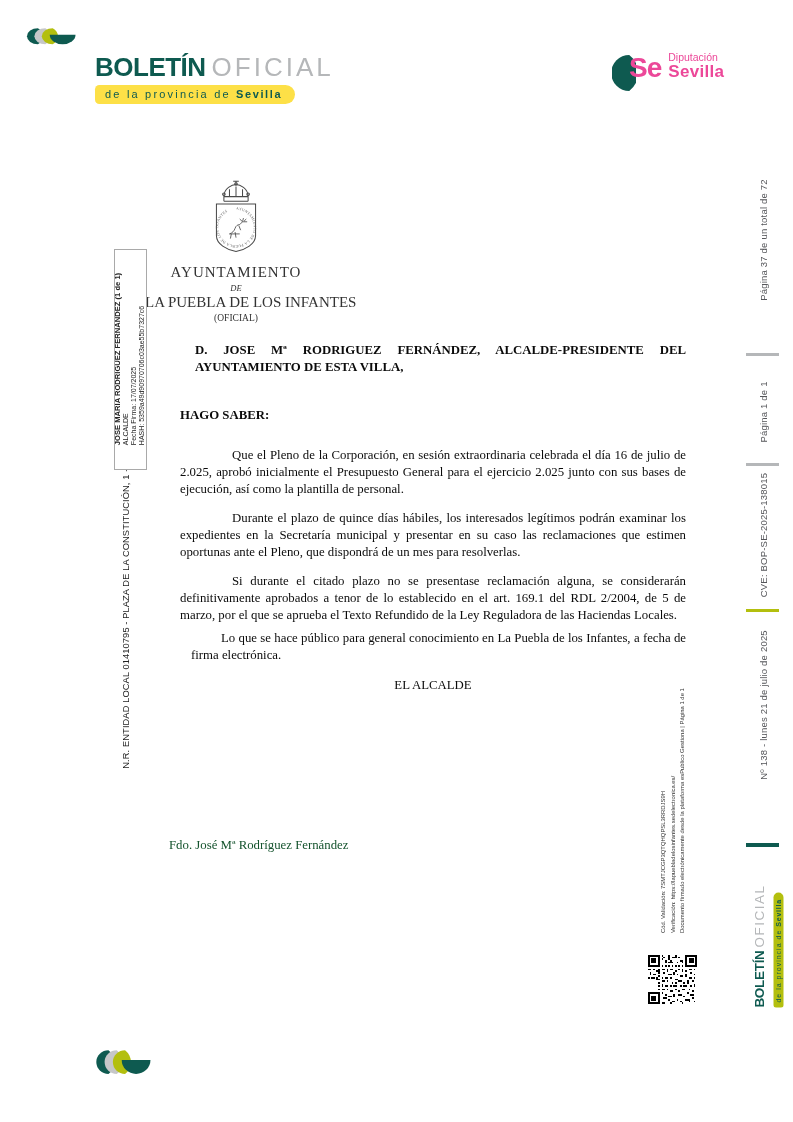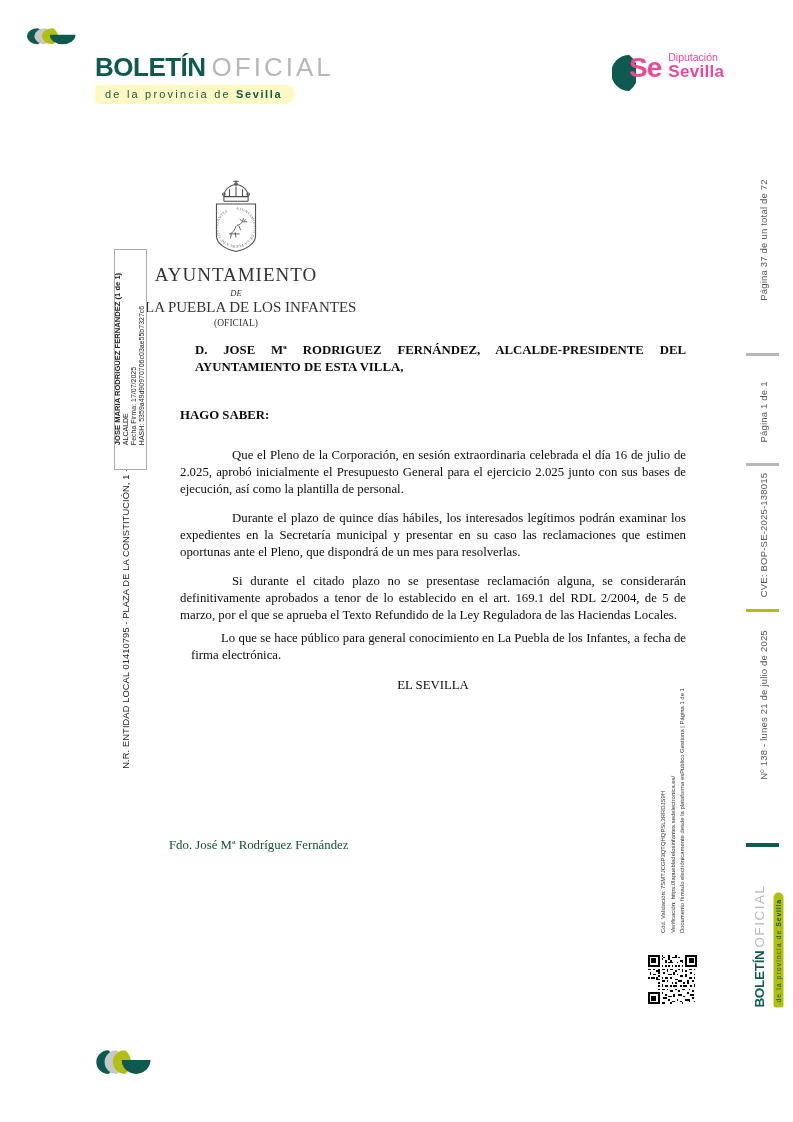--- a/index.html
+++ b/index.html
@@ -8,34 +8,34 @@
     font-family:"Liberation Sans",sans-serif;color:#111;
   }
   
   .crescents{position:absolute;}
   .crescents.top{left:24px;top:26px;width:52px;height:19px;}
   .crescents.bottom{left:93px;top:1047px;width:58px;height:28px;}
   .masthead{position:absolute;left:95px;top:52px;}
   .masthead .line1{font-size:26px;font-weight:bold;color:#0e5a50;letter-spacing:-0.5px;white-space:nowrap;}
   .masthead .line1 .light{color:#b5b7b9;font-weight:500;letter-spacing:3px;margin-left:6px;}
   .pill{
-    display:inline-block;background:#fef9c3;color:#0e5a50;border-radius:5px 11px 11px 5px;
+    display:inline-block;background:#fde047;color:#0e5a50;border-radius:5px 11px 11px 5px;
     padding:3px 13px 4px 10px;font-size:11px;letter-spacing:2.2px;margin-top:2px;white-space:nowrap;
   }
   .pill b{letter-spacing:1.6px;}
   .diputacion{position:absolute;left:612px;top:52px;display:flex;align-items:flex-start;color:#ec4899;}
   .diputacion .se{font-size:28px;font-weight:bold;margin-left:-7px;letter-spacing:-1px;}
   .diputacion .names{margin-left:7px;line-height:1.05;}
   .diputacion .n1{font-size:10.5px;}
   .diputacion .n2{font-size:17px;font-weight:bold;letter-spacing:0.3px;}
   
   .crest-block{position:absolute;left:145px;top:178px;width:182px;text-align:center;
     font-family:"Liberation Serif",serif;color:#333;}
   .crest-block svg{display:block;margin:0 auto;}
-  .org1{font-size:19px;letter-spacing:1px;margin-top:4px;}
+  .org1{font-size:15px;letter-spacing:1px;margin-top:4px;}
   .org2{font-size:8.5px;margin-top:2px;font-style:italic;}
   .org3{font-size:15px;margin-top:1px;white-space:nowrap;}
   .org4{font-size:9.5px;margin-top:2px;}
   
   .doc-body{position:absolute;left:180px;top:342px;width:506px;
     font-family:"Liberation Serif",serif;font-size:12.8px;line-height:17px;text-align:justify;color:#0b0b0b;}
   .salutation{font-weight:bold;margin:0 0 31px 15px;}
   .hago{font-weight:bold;text-align:left;margin:0 0 23px 0;}
   .para{margin:0 0 12px 0;text-indent:52px;}
   .para.last-gap{margin-bottom:6px;}
@@ -122,21 +122,21 @@
   <div class="org4">(OFICIAL)</div>
 </div>
 
 <div class="doc-body">
   <p class="salutation">D. JOSE Mª RODRIGUEZ FERNÁNDEZ, ALCALDE-PRESIDENTE DEL AYUNTAMIENTO DE ESTA VILLA,</p>
   <p class="hago">HAGO SABER:</p>
   <p class="para">Que el Pleno de la Corporación, en sesión extraordinaria celebrada el día 16 de julio de 2.025, aprobó inicialmente el Presupuesto General para el ejercicio 2.025 junto con sus bases de ejecución, así como la plantilla de personal.</p>
   <p class="para">Durante el plazo de quince días hábiles, los interesados legítimos podrán examinar los expedientes en la Secretaría municipal y presentar en su caso las reclamaciones que estimen oportunas ante el Pleno, que dispondrá de un mes para resolverlas.</p>
   <p class="para last-gap">Si durante el citado plazo no se presentase reclamación alguna, se considerarán definitivamente aprobados a tenor de lo establecido en el art. 169.1 del RDL 2/2004, de 5 de marzo, por el que se aprueba el Texto Refundido de la Ley Reguladora de las Haciendas Locales.</p>
   <p class="para small-indent">Lo que se hace público para general conocimiento en La Puebla de los Infantes, a fecha de firma electrónica.</p>
-  <p class="closing">EL SEVILLA</p>
+  <p class="closing">EL ALCALDE</p>
 </div>
 <div class="fdo">Fdo. José Mª Rodríguez Fernández</div>
 
 <div class="rot entity-line" style="left:126px;top:510px;">N.R. ENTIDAD LOCAL 01410795 - PLAZA DE LA CONSTITUCIÓN, 1 - TELF.: 95 490 80 89-15 - FAX 95 490 82 92 - C.I.F.</div>
 
 <div class="sig-box"></div>
 <div class="rot sig-inner">
   <div class="nm">JOSE MARIA RODRIGUEZ FERNANDEZ (1 de 1)</div>
   <div>ALCALDE</div>
   <div>Fecha Firma: 17/07/2025</div>

